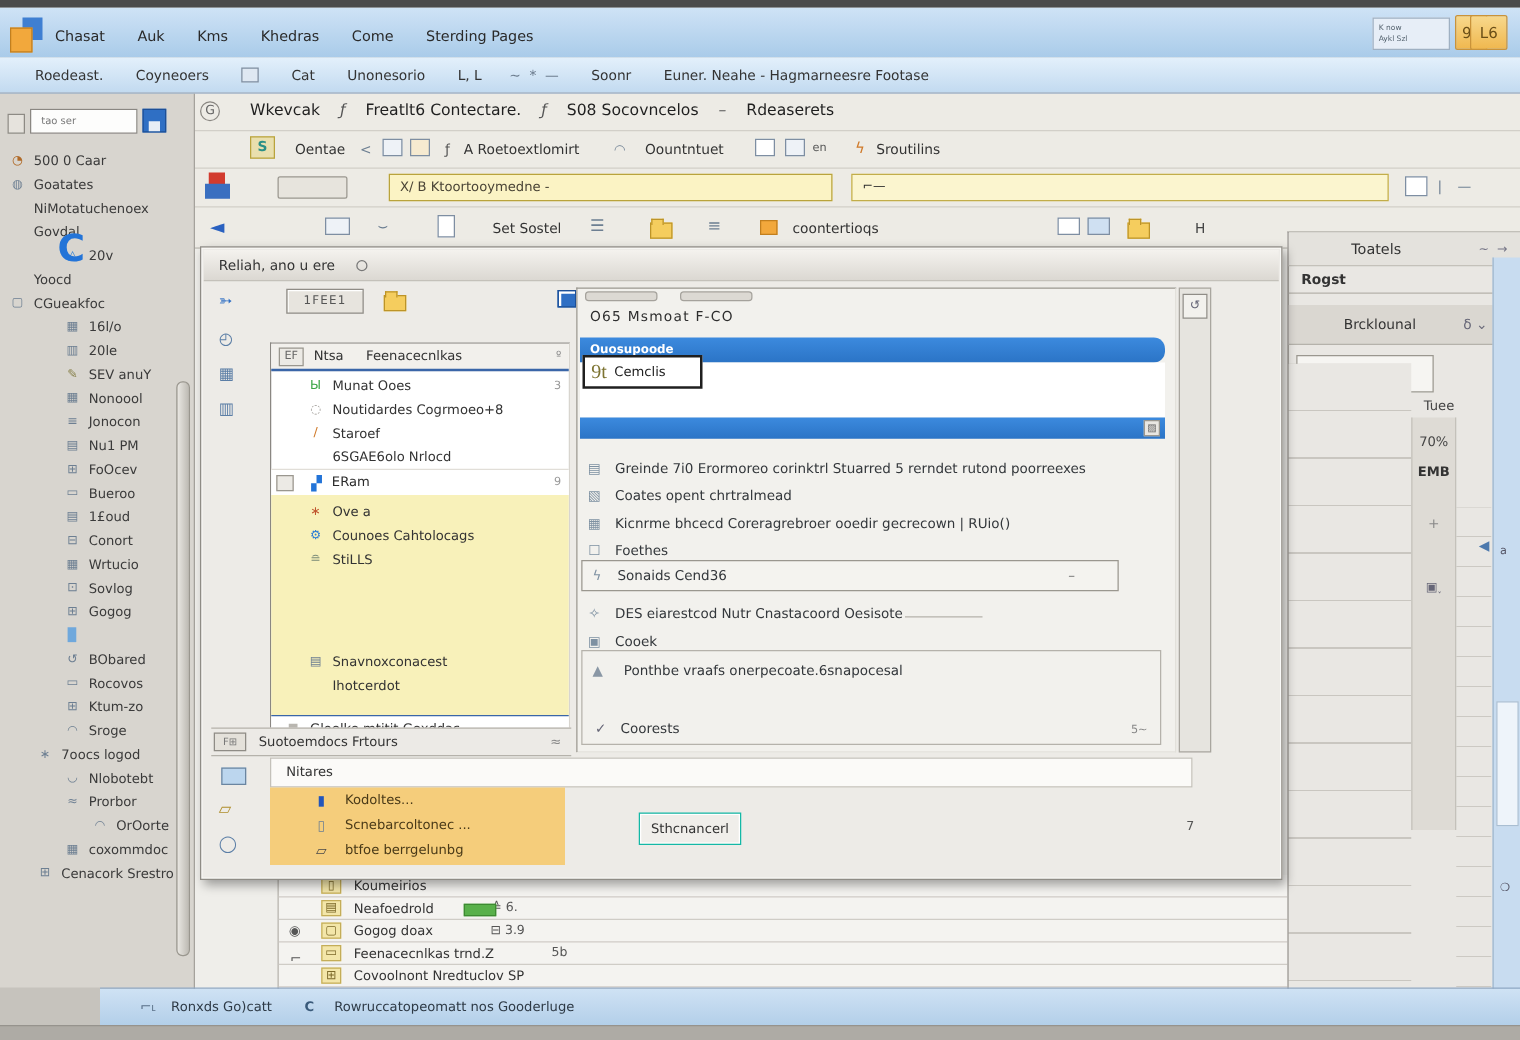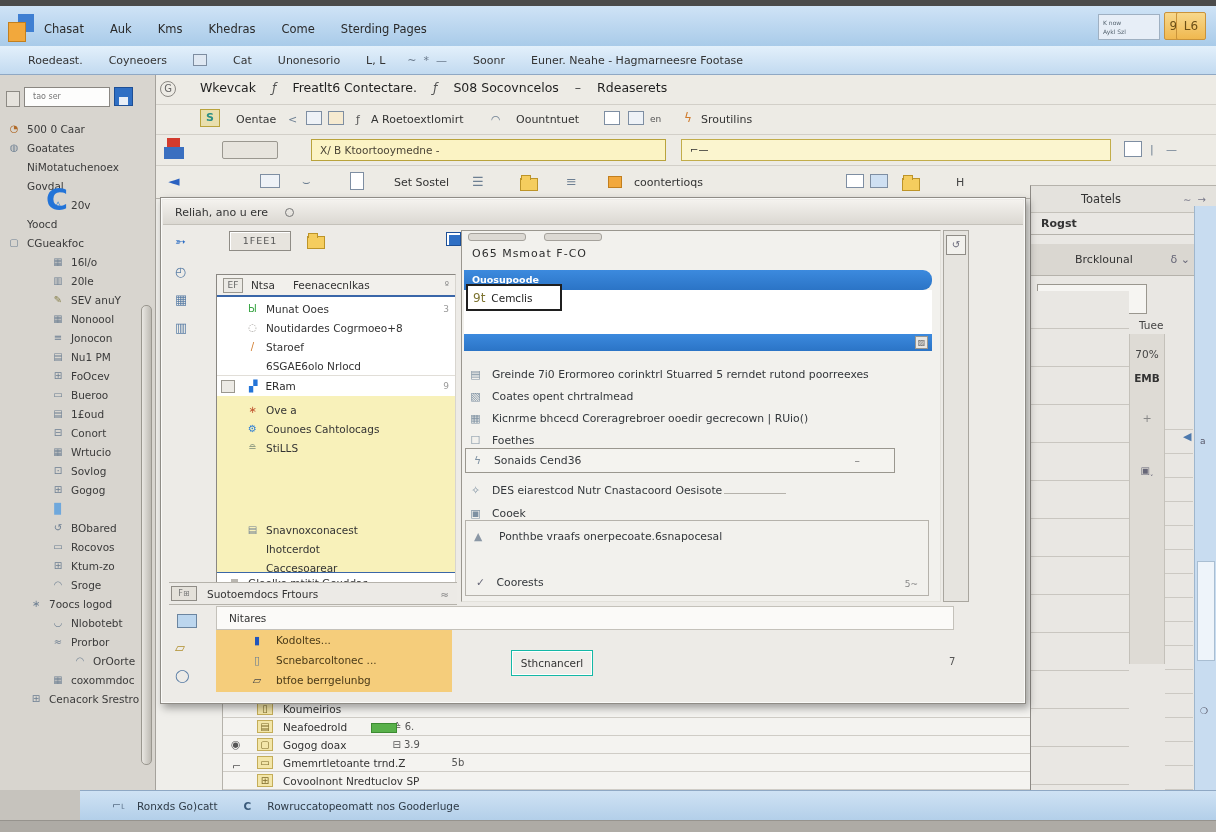--- a/index.html
+++ b/index.html
@@ -145,21 +145,21 @@
              border:1px solid #9a978f; border-right-color:#e3e1db; border-bottom-color:#e3e1db; }
   .mini-caps { position:absolute; left:6px; top:2px; display:flex; gap:18px; }
   .mini-caps i { display:block; width:58px; height:8px; background:#dcd9d3; border:1px solid #a5a29c; border-radius:3px; }
   .c-head { position:absolute; left:10px; top:16px; font-size:11px; color:#2e2e2e; letter-spacing:1px; }
   .sel-row { position:absolute; left:2px; top:39px; width:468px; height:20px;
              background:linear-gradient(#3c8ade,#2b74c6); border-radius:0 9px 9px 0;
              color:#fff; font-weight:bold; font-size:9.5px; line-height:20px; padding-left:8px; }
   .white-area { position:absolute; left:2px; top:59px; width:468px; height:44px; background:#fff; }
   .drop-box { position:absolute; left:4px; top:53px; width:96px; height:27px; background:#fff;
               border:2px solid #1f1f1f; display:flex; align-items:center; font-size:10.5px; color:#222; z-index:3; }
-  .drop-box .nine { color:#7d7432; font-size:12px; margin:0 6px 0 5px; }
+  .drop-box .nine { color:#7d7432; font-size:16px; margin:0 6px 0 5px;font-family:Liberation Serif, serif; }
   .blue-strip { position:absolute; left:2px; top:103px; width:468px; height:17px;
                 background:linear-gradient(#3c8ade,#2b74c6); }
   .blue-strip .mk { position:absolute; right:4px; top:2px; width:13px; height:13px;
                     background:#e9e7e2; border:1px solid #9a978f; font-size:8px;
                     text-align:center; line-height:12px; color:#666; }
   .opt { position:absolute; left:6px; display:flex; align-items:flex-start; font-size:10.8px;
          color:#33373b; width:460px; }
   .opt .ic { width:15px; flex:0 0 15px; margin-right:9px; text-align:center;
              color:#7e91a2; font-size:11px; }
   .boxed-opt { position:absolute; left:3px; top:217px; width:430px; height:25px;
@@ -532,21 +532,21 @@
         </div>
 
         <div class="bt-row">
           <span class="ic">▢</span>
           <span>Gogog doax</span>
           <span class="extra">⊟ 3.9</span>
         </div>
 
         <div class="bt-row">
           <span class="ic">▭</span>
-          <span>Gmemrtletoante trnd.Z</span>
+          <span>Feenacecnlkas trnd.Z</span>
           <span class="extra">5b</span>
         </div>
 
         <div class="bt-row">
           <span class="ic">⊞</span>
           <span>Covoolnont Nredtuclov SP</span>
           <span class="extra" style="visibility: hidden;"></span>
         </div>
       </div>
     <span class="bt-g1">◉</span>
@@ -667,24 +667,20 @@
             <div class="trow-item">
               <span class="ic" style="color: rgb(109, 127, 146);">▤</span>
               <span>Snavnoxconacest</span>
             </div>
 
             <div class="trow-item">
               <span class="ic" style="visibility: hidden;"></span>
               <span>Ihotcerdot</span>
             </div>
 
-            <div class="trow-item">
-              <span class="ic" style="visibility: hidden;"></span>
-              <span>Caccesoarear</span>
-            </div>
           </div>
       </div>
       <div class="tree-bottom">
         <span class="bu"></span>
         <span>Gloelke mtitit Gexddas</span>
       </div>
     </div>
     <div class="subfoot">
       <span class="fic">F⊞</span>
       <span>Suotoemdocs Frtours</span>

